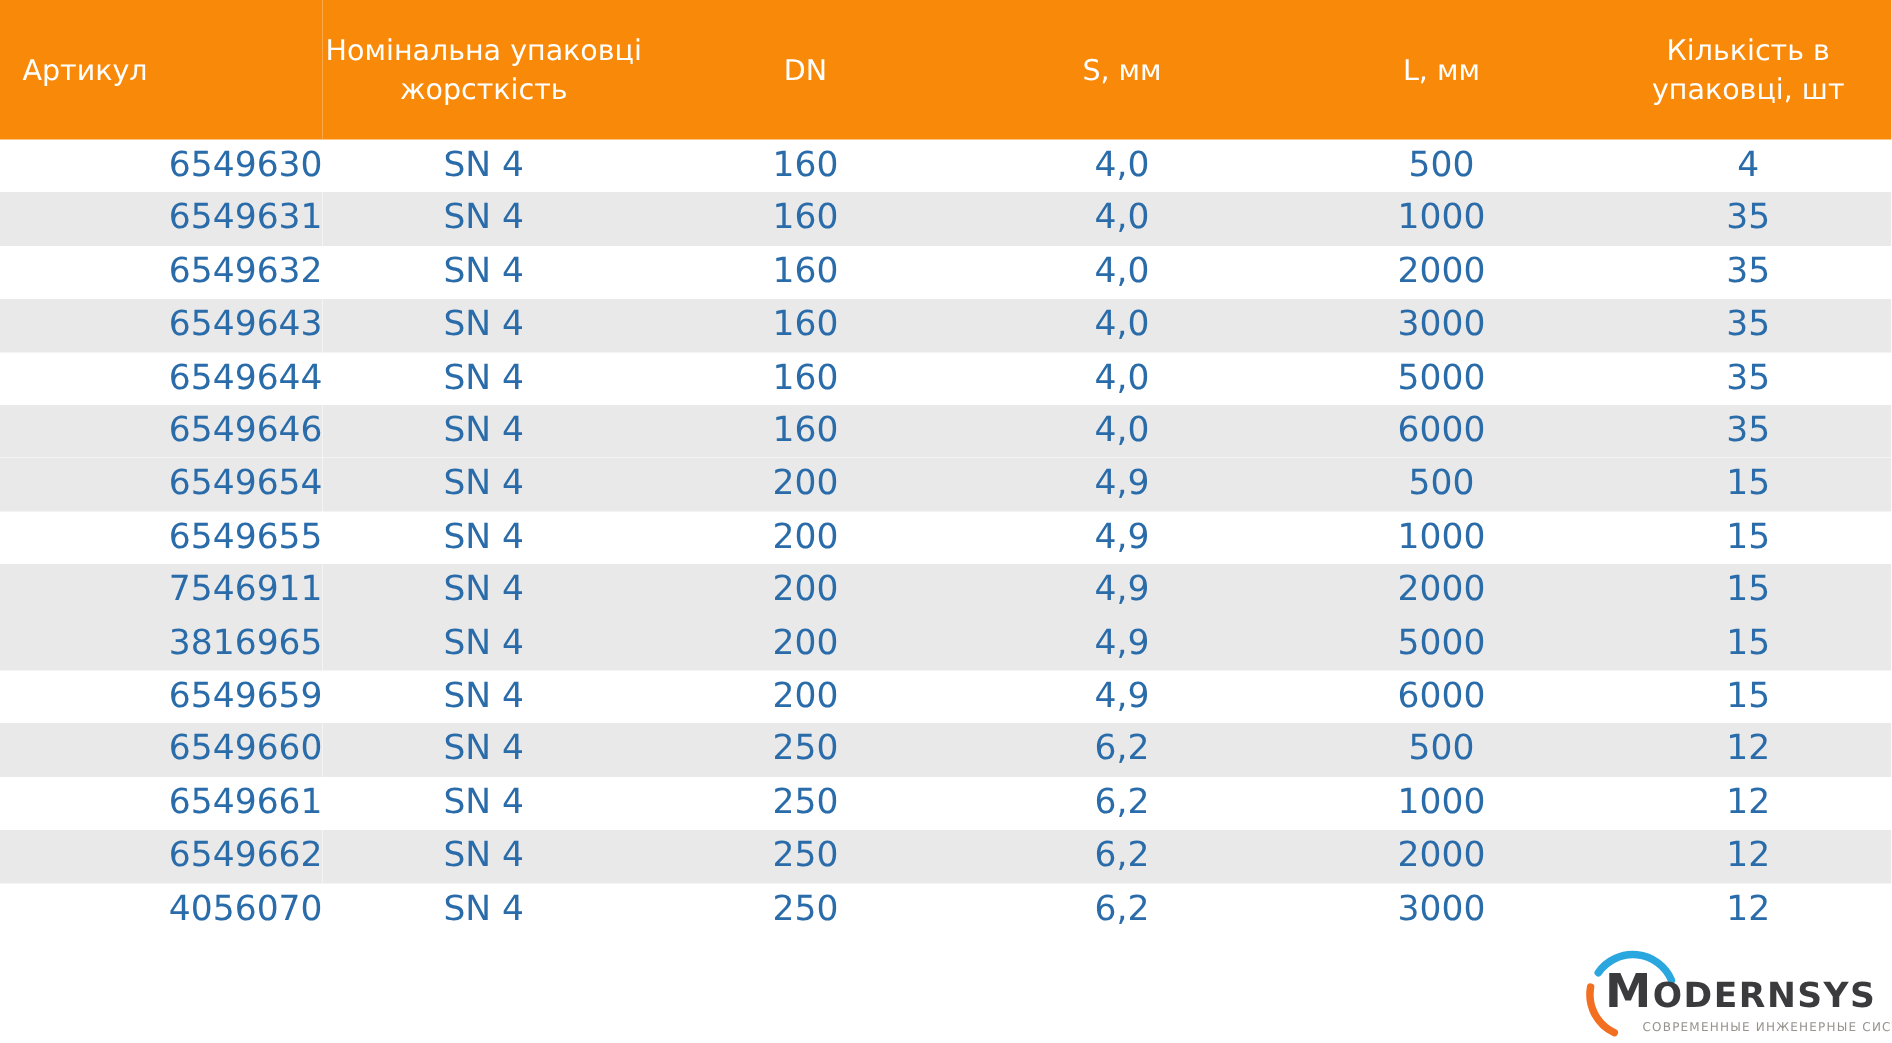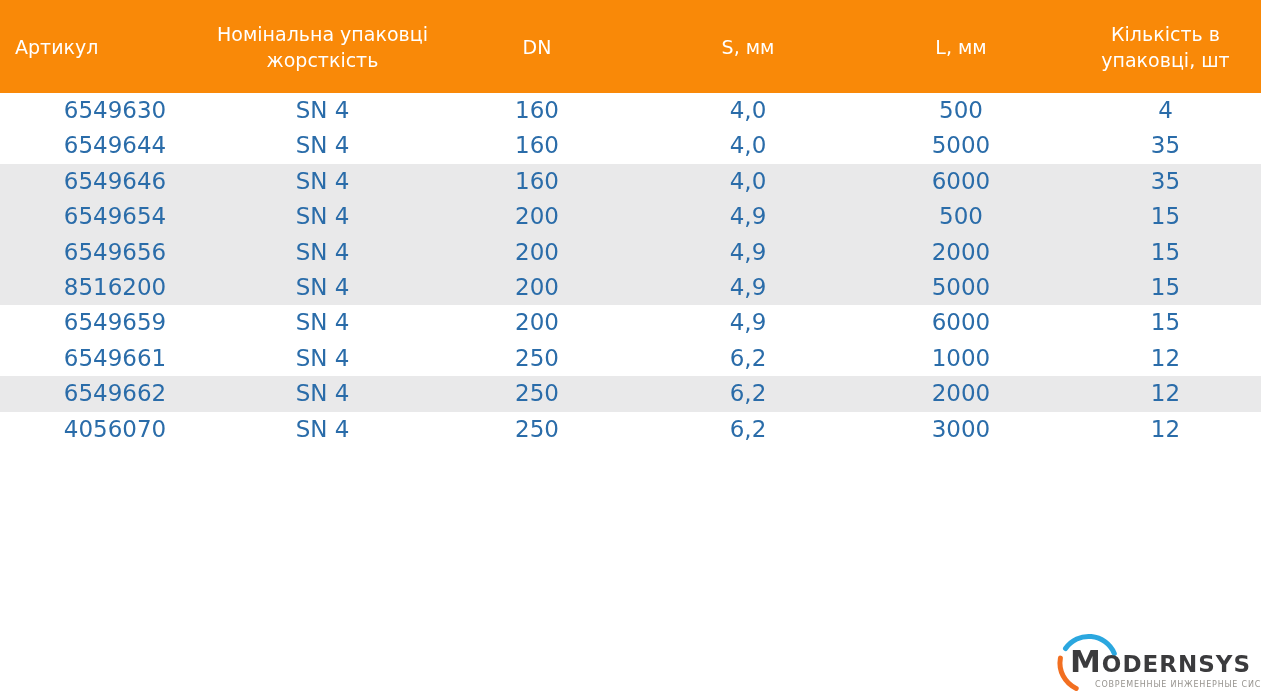--- a/index.html
+++ b/index.html
@@ -34,21 +34,21 @@
   table.spec td {
     color: var(--cell_text, #2A6CA9);
     font-size: 23px;
     height: 35.4px;
     line-height: 35.4px;
     padding: 0;
     text-align: center;
     overflow: hidden;
     white-space: nowrap;
   }
-  table.spec td.col-article { text-align: center; padding-left: 15px; }
+  table.spec td.col-article { text-align: right; padding-left: 15px; }
   tr.row-white { background: var(--row_white, #FFFFFF); }
   tr.row-gray  { background: var(--row_gray, #E9E9EA); }
 
   
   .logo {
     position: absolute;
     left: 1056px;
     top: 627px;
     width: 210px;
     height: 68px;
@@ -104,20 +104,44 @@
     </thead>
     <tbody>
         <tr class="row-white">
           <td class="col-article">6549630</td>
           <td>SN 4</td>
           <td>160</td>
           <td>4,0</td>
           <td>500</td>
           <td>4</td>
         </tr>
+        <tr class="row-gray">
+          <td class="col-article">6549631</td>
+          <td>SN 4</td>
+          <td>160</td>
+          <td>4,0</td>
+          <td>1000</td>
+          <td>35</td>
+        </tr>
+        <tr class="row-white">
+          <td class="col-article">6549632</td>
+          <td>SN 4</td>
+          <td>160</td>
+          <td>4,0</td>
+          <td>2000</td>
+          <td>35</td>
+        </tr>
+        <tr class="row-gray">
+          <td class="col-article">6549643</td>
+          <td>SN 4</td>
+          <td>160</td>
+          <td>4,0</td>
+          <td>3000</td>
+          <td>35</td>
+        </tr>
         <tr class="row-white">
           <td class="col-article">6549644</td>
           <td>SN 4</td>
           <td>160</td>
           <td>4,0</td>
           <td>5000</td>
           <td>35</td>
         </tr>
         <tr class="row-gray">
           <td class="col-article">6549646</td>
@@ -128,43 +152,59 @@
           <td>35</td>
         </tr>
         <tr class="row-gray">
           <td class="col-article">6549654</td>
           <td>SN 4</td>
           <td>200</td>
           <td>4,9</td>
           <td>500</td>
           <td>15</td>
         </tr>
-        <tr class="row-gray">
-          <td class="col-article">6549656</td>
+        <tr class="row-white">
+          <td class="col-article">6549655</td>
+          <td>SN 4</td>
+          <td>200</td>
+          <td>4,9</td>
+          <td>1000</td>
+          <td>15</td>
+        </tr>
+        <tr class="row-gray">
+          <td class="col-article">7546911</td>
           <td>SN 4</td>
           <td>200</td>
           <td>4,9</td>
           <td>2000</td>
           <td>15</td>
         </tr>
         <tr class="row-gray">
-          <td class="col-article">8516200</td>
+          <td class="col-article">3816965</td>
           <td>SN 4</td>
           <td>200</td>
           <td>4,9</td>
           <td>5000</td>
           <td>15</td>
         </tr>
         <tr class="row-white">
           <td class="col-article">6549659</td>
           <td>SN 4</td>
           <td>200</td>
           <td>4,9</td>
           <td>6000</td>
           <td>15</td>
+        </tr>
+        <tr class="row-gray">
+          <td class="col-article">6549660</td>
+          <td>SN 4</td>
+          <td>250</td>
+          <td>6,2</td>
+          <td>500</td>
+          <td>12</td>
         </tr>
         <tr class="row-white">
           <td class="col-article">6549661</td>
           <td>SN 4</td>
           <td>250</td>
           <td>6,2</td>
           <td>1000</td>
           <td>12</td>
         </tr>
         <tr class="row-gray">

